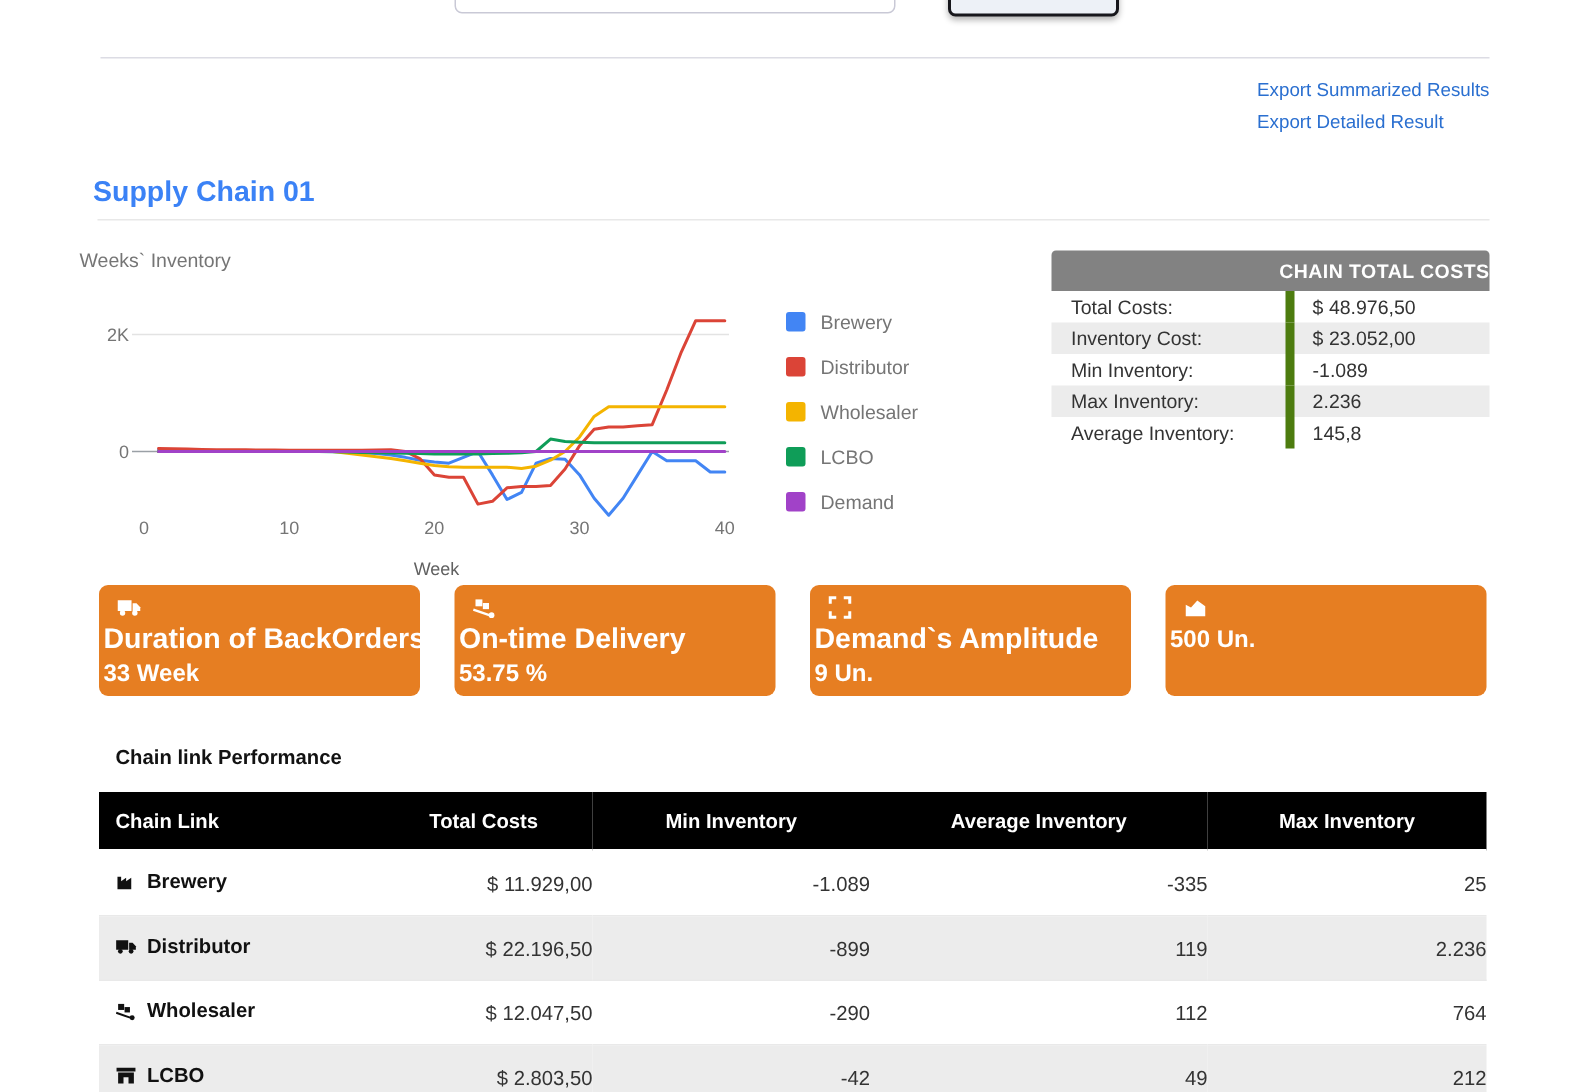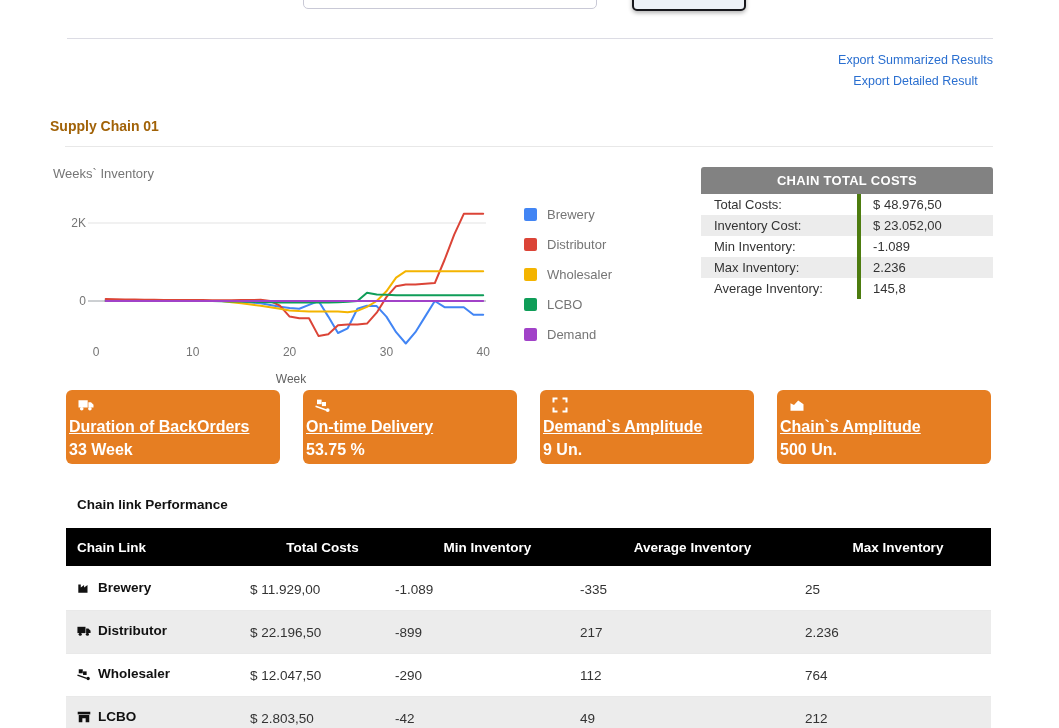--- a/index.html
+++ b/index.html
@@ -9,63 +9,63 @@
   
   .top-select{position:absolute;left:303px;top:-29px;width:294px;height:38px;background:#fff;
       border:1px solid #c9c9d6;border-radius:5px;font-size:14px;color:#444;
       padding:9px 10px;box-sizing:border-box;white-space:nowrap;overflow:hidden;}
   .top-button{position:absolute;left:632px;top:-27px;width:114px;height:38px;background:#edf1f7;
       border:2px solid #17171c;border-radius:5px;box-sizing:border-box;
       box-shadow:0 2px 4px rgba(0,0,0,.3);}
   .hr1{position:absolute;left:67px;top:38px;width:926px;height:1px;background:#dcdce4;}
 
   
-  .export-links{position:absolute;right:66px;top:50px;text-align:center;font-size:12.5px;line-height:21px;margin-left:35px;}
+  .export-links{position:absolute;right:66px;top:50px;text-align:left;font-size:12.5px;line-height:21px;margin-left:35px;}
   .export-links a{display:block;color:#2a6fd0;text-decoration:none;cursor:pointer;}
 
-  .section-title{position:absolute;left:50px;top:118px;font-size:14px;font-weight:700;color:#a16207;}
+  .section-title{position:absolute;left:62px;top:118px;font-size:19px;font-weight:700;color:#3b82f6;}
   .hr2{position:absolute;left:65px;top:146px;width:928px;height:1px;background:#e8e8e8;}
 
   .chart-title{position:absolute;left:53px;top:166px;font-size:13px;color:#757575;}
   #chart-svg{position:absolute;left:58px;top:196px;}
   #chart-svg text{font-family:"Liberation Sans",sans-serif;font-size:12px;fill:#757575;}
   #chart-svg text.axis-label{fill:#616161;}
 
   
   #legend{position:absolute;left:524px;top:207px;}
   .legend-item{display:flex;align-items:center;gap:10px;margin-bottom:16px;height:14px;}
   .legend-item .swatch{width:13px;height:13px;border-radius:2px;flex:0 0 auto;}
   .legend-item .legend-label{font-size:13px;color:#757575;}
 
   
   #totals{position:absolute;left:701px;top:167px;width:292px;}
-  #totals .panel-header{height:27px;line-height:27px;background:#828282;color:#fff;text-align:center;
+  #totals .panel-header{height:27px;line-height:27px;background:#828282;color:#fff;text-align:right;
       font-size:13px;font-weight:700;border-radius:3px 3px 0 0;letter-spacing:.3px;}
   #totals table{width:100%;border-collapse:collapse;table-layout:fixed;}
   #totals td{height:21px;font-size:13px;color:#333;vertical-align:middle;padding:0;}
-  #totals td.t-label{width:49%;padding-left:13px;border-right:4px solid #4d7c0f;}
+  #totals td.t-label{width:49%;padding-left:13px;border-right:6px solid #4d7c0f;}
   #totals td.t-value{padding-left:12px;}
   #totals tr:nth-child(even) td{background:#ececec;}
 
   
   #kpis{position:absolute;left:66px;top:390px;width:925px;height:74px;}
   .kpi-card{position:absolute;top:0;width:214px;height:74px;background:#E67E22;border-radius:6px;
       color:#fff;overflow:hidden;}
   .kpi-icon{margin:7px 0 0 12px;height:18px;}
-  .kpi-title{margin-left:3px;font-size:16px;font-weight:600;line-height:23px;white-space:nowrap;text-decoration:underline;}
+  .kpi-title{margin-left:3px;font-size:19px;font-weight:600;line-height:23px;white-space:nowrap;}
   .kpi-value{margin-left:3px;font-size:16px;font-weight:600;line-height:24px;}
 
   
   .perf-title{position:absolute;left:77px;top:497px;font-size:13.5px;font-weight:700;color:#121212;}
   #perf{position:absolute;left:66px;top:528px;width:925px;}
   #perf table{width:925px;border-collapse:collapse;table-layout:fixed;}
   #perf thead th{background:#000;color:#fff;height:38px;font-size:13.5px;font-weight:700;
       text-align:center;padding:0;}
   #perf thead th.left{text-align:left;padding-left:11px;}
-  #perf tbody td{height:42px;font-size:13.5px;color:#333;text-align:left;padding:0;vertical-align:middle;}
+  #perf tbody td{height:42px;font-size:13.5px;color:#333;text-align:right;padding:0;vertical-align:middle;}
   #perf tbody td.name-cell{text-align:left;padding-left:11px;font-weight:700;color:#111;}
   #perf tbody tr{border-top:1px solid #e9e9e9;}
   #perf tbody tr:first-child{border-top:2px solid #fff;}
   #perf tbody tr:nth-child(even) td{background:#ececec;}
   .name-inner{display:inline-flex;align-items:center;gap:7px;}
   .name-inner svg{flex:0 0 auto;}
 </style>
 </head>
 <body>
 
@@ -184,21 +184,20 @@
         <div class="kpi-icon"><svg width="16" height="16" viewBox="0 0 16 16" style="color:#fff" fill="currentColor">
             <path d="M1.5 5.5v-4h4M10.5 1.5h4v4M14.5 10.5v4h-4M5.5 14.5h-4v-4" fill="none" stroke="currentColor" stroke-width="2"></path>
           </svg></div>
         <div class="kpi-title">Demand`s Amplitude</div>
         <div class="kpi-value">9 Un.</div>
       </div>
       <div class="kpi-card" style="left:711px">
         <div class="kpi-icon"><svg width="16" height="16" viewBox="0 0 16 16" style="color:#fff" fill="currentColor">
             <path d="M1.5 13.8V6.2L5 8l4.2-4.6 5.3 3.8v6.6z"></path>
           </svg></div>
-        <div class="kpi-title">Chain`s Amplitude</div>
         <div class="kpi-value">500 Un.</div>
       </div>
     </div>
 
   <div class="perf-title">Chain link Performance</div>
 
   <div id="perf">
     <table>
       <colgroup>
         <col style="width:184px">
@@ -234,21 +233,21 @@
                 <svg width="14" height="14" viewBox="0 0 16 16" style="color:#111" fill="currentColor">
                   <path d="M.5 3.2h9.2v7.2H.5z"></path>
                   <path d="M10.4 5.2h2.6l2.5 2.6v2.6h-5.1z"></path>
                   <circle cx="3.7" cy="11.7" r="1.8"></circle>
                   <circle cx="11.9" cy="11.7" r="1.8"></circle>
                 </svg>
                 <span>Distributor</span>
               </span></td>
             <td>$ 22.196,50</td>
             <td>-899</td>
-            <td>217</td>
+            <td>119</td>
             <td>2.236</td>
           </tr>
           <tr>
             <td class="name-cell"><span class="name-inner">
                 <svg width="14" height="14" viewBox="0 0 16 16" style="color:#111" fill="currentColor">
                   <rect x="2" y="2.6" width="4.6" height="4.6"></rect>
                   <rect x="6.9" y="5" width="4.1" height="4.1"></rect>
                   <path d="M.8 8.6l10.6 3.7-.5 1.5L.3 10.1z"></path>
                   <circle cx="12.7" cy="13.1" r="1.9"></circle>
                 </svg>

